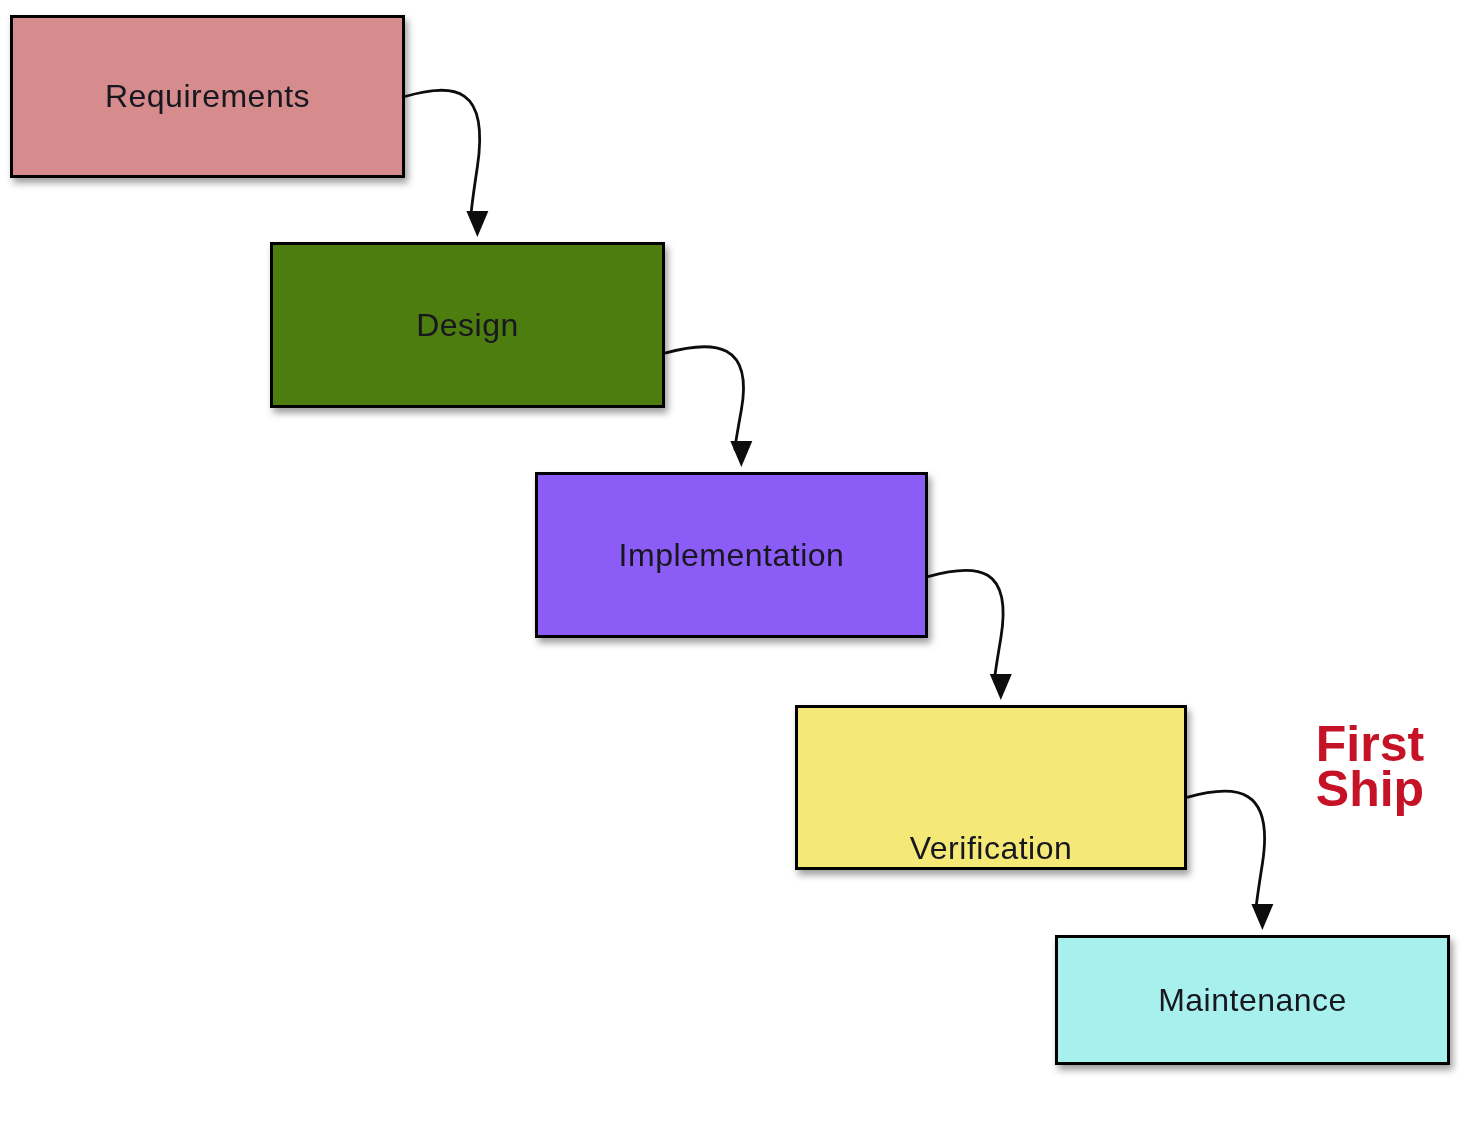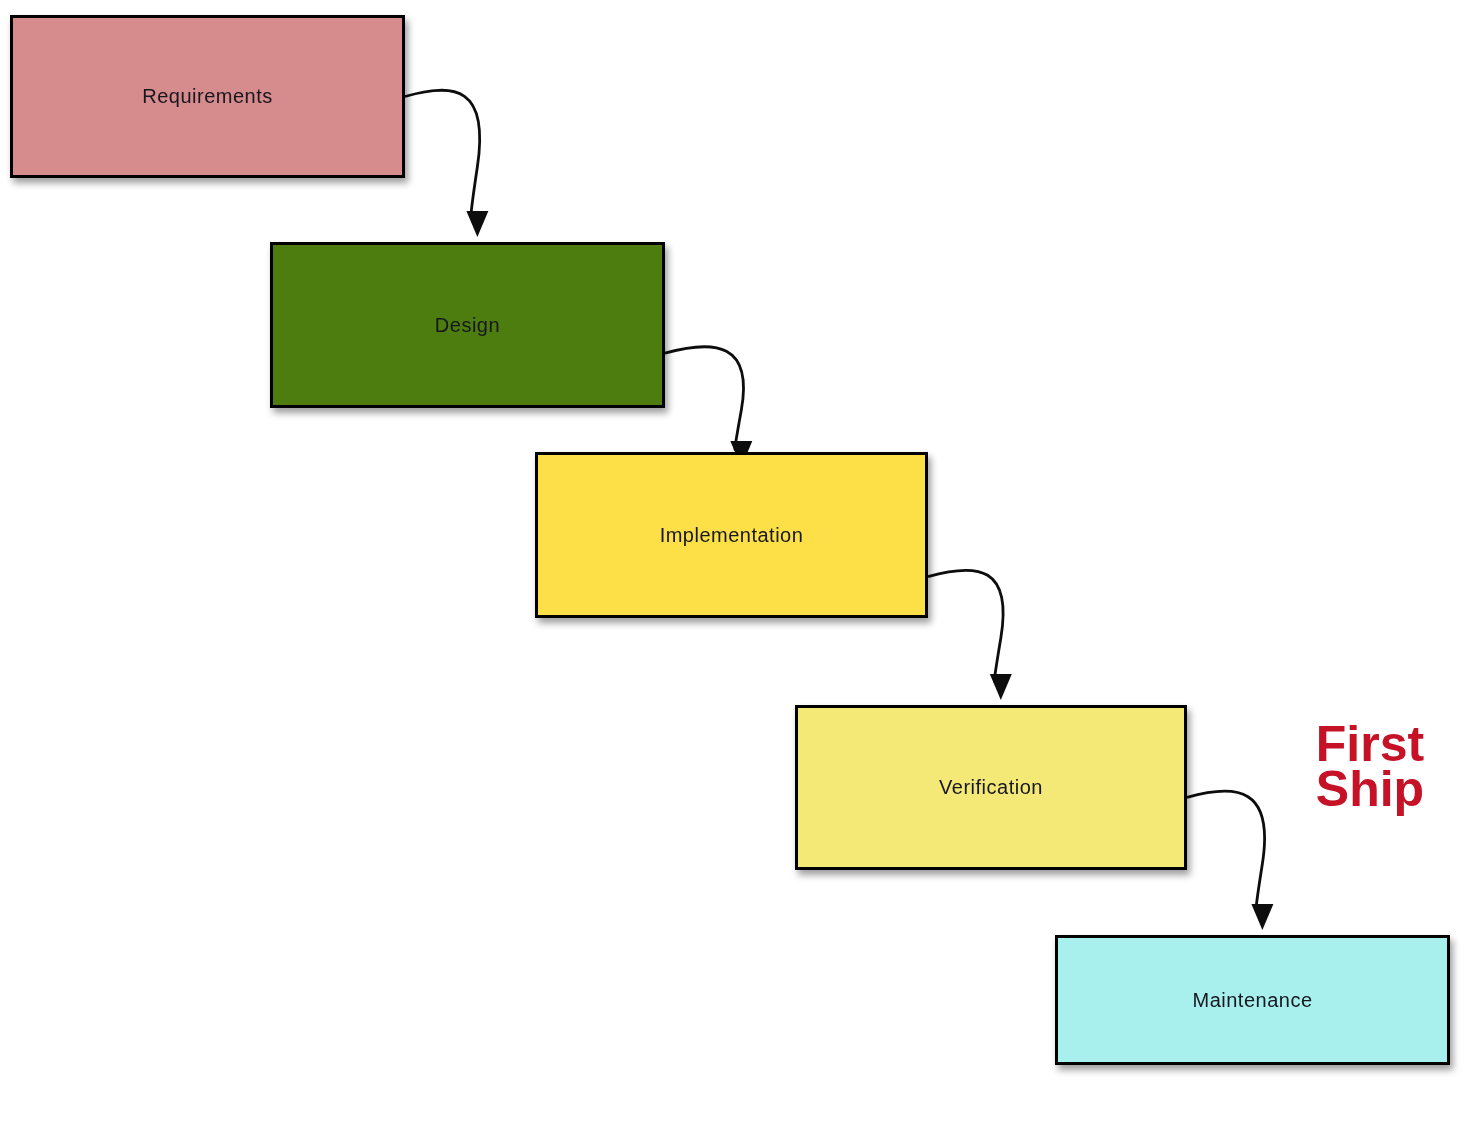--- a/index.html
+++ b/index.html
@@ -26,21 +26,21 @@
   .node {
     position: absolute;
     border: 3px solid #000000;
     box-sizing: border-box;
     display: flex;
     align-items: center;
     justify-content: center;
     box-shadow: 3px 5px 7px rgba(0,0,0,0.38);
   }
   .node-label {
-    font-size: 20px;
+    font-size: 32px;
     color: #17171f;
     letter-spacing: 0.5px;
   }
   .annotation {
     position: absolute;
     text-align: center;
     font-weight: bold;
     font-size: 50px;
     line-height: 45px;
   }
@@ -62,24 +62,24 @@
       <path d="M 1187 797.4 C 1237 783.4 1274.375 787.4 1262.375 863.7 S 1258.375 900 1262.375 907" fill="none" stroke="#0d0d0d" stroke-width="2.8"></path>
       <polygon points="1262.375,930 1251.375,904 1273.375,904" fill="#0d0d0d"></polygon>
     </svg>
   <div id="nodes-layer">
       <div class="node" style="left: 10px; top: 15px; width: 395px; height: 163px; background: rgb(214, 139, 141);">
         <span class="node-label" style="color: rgb(23, 23, 31);">Requirements</span>
       </div>
       <div class="node" style="left: 270px; top: 242px; width: 395px; height: 166px; background: #4d7c0f;">
         <span class="node-label" style="color: rgb(23, 23, 31);">Design</span>
       </div>
-      <div class="node" style="left: 535px; top: 452px; width: 393px; height: 166px; background: #fde047;">
+      <div class="node" style="left: 535px; top: 472px; width: 393px; height: 166px; background: #8b5cf6;">
         <span class="node-label" style="color: rgb(23, 23, 31);">Implementation</span>
       </div>
-      <div class="node" style="left: 795px; top: 705px; width: 392px; height: 165px; background: rgb(244, 233, 119);">
+      <div class="node" style="left: 795px; top: 705px; width: 392px; height: 165px; background: rgb(244, 233, 119); align-items: flex-end;">
         <span class="node-label" style="color: rgb(23, 23, 31);">Verification</span>
       </div>
       <div class="node" style="left: 1055px; top: 935px; width: 395px; height: 130px; background: rgb(168, 240, 238);">
         <span class="node-label" style="color: rgb(23, 23, 31);">Maintenance</span>
       </div>
     </div>
   <div class="annotation" id="annotation" style="left: 1268px; top: 722px; width: 204px; color: rgb(197, 18, 38);">
       <span class="annotation-line">First</span>
       <span class="annotation-line">Ship</span>
     </div>

